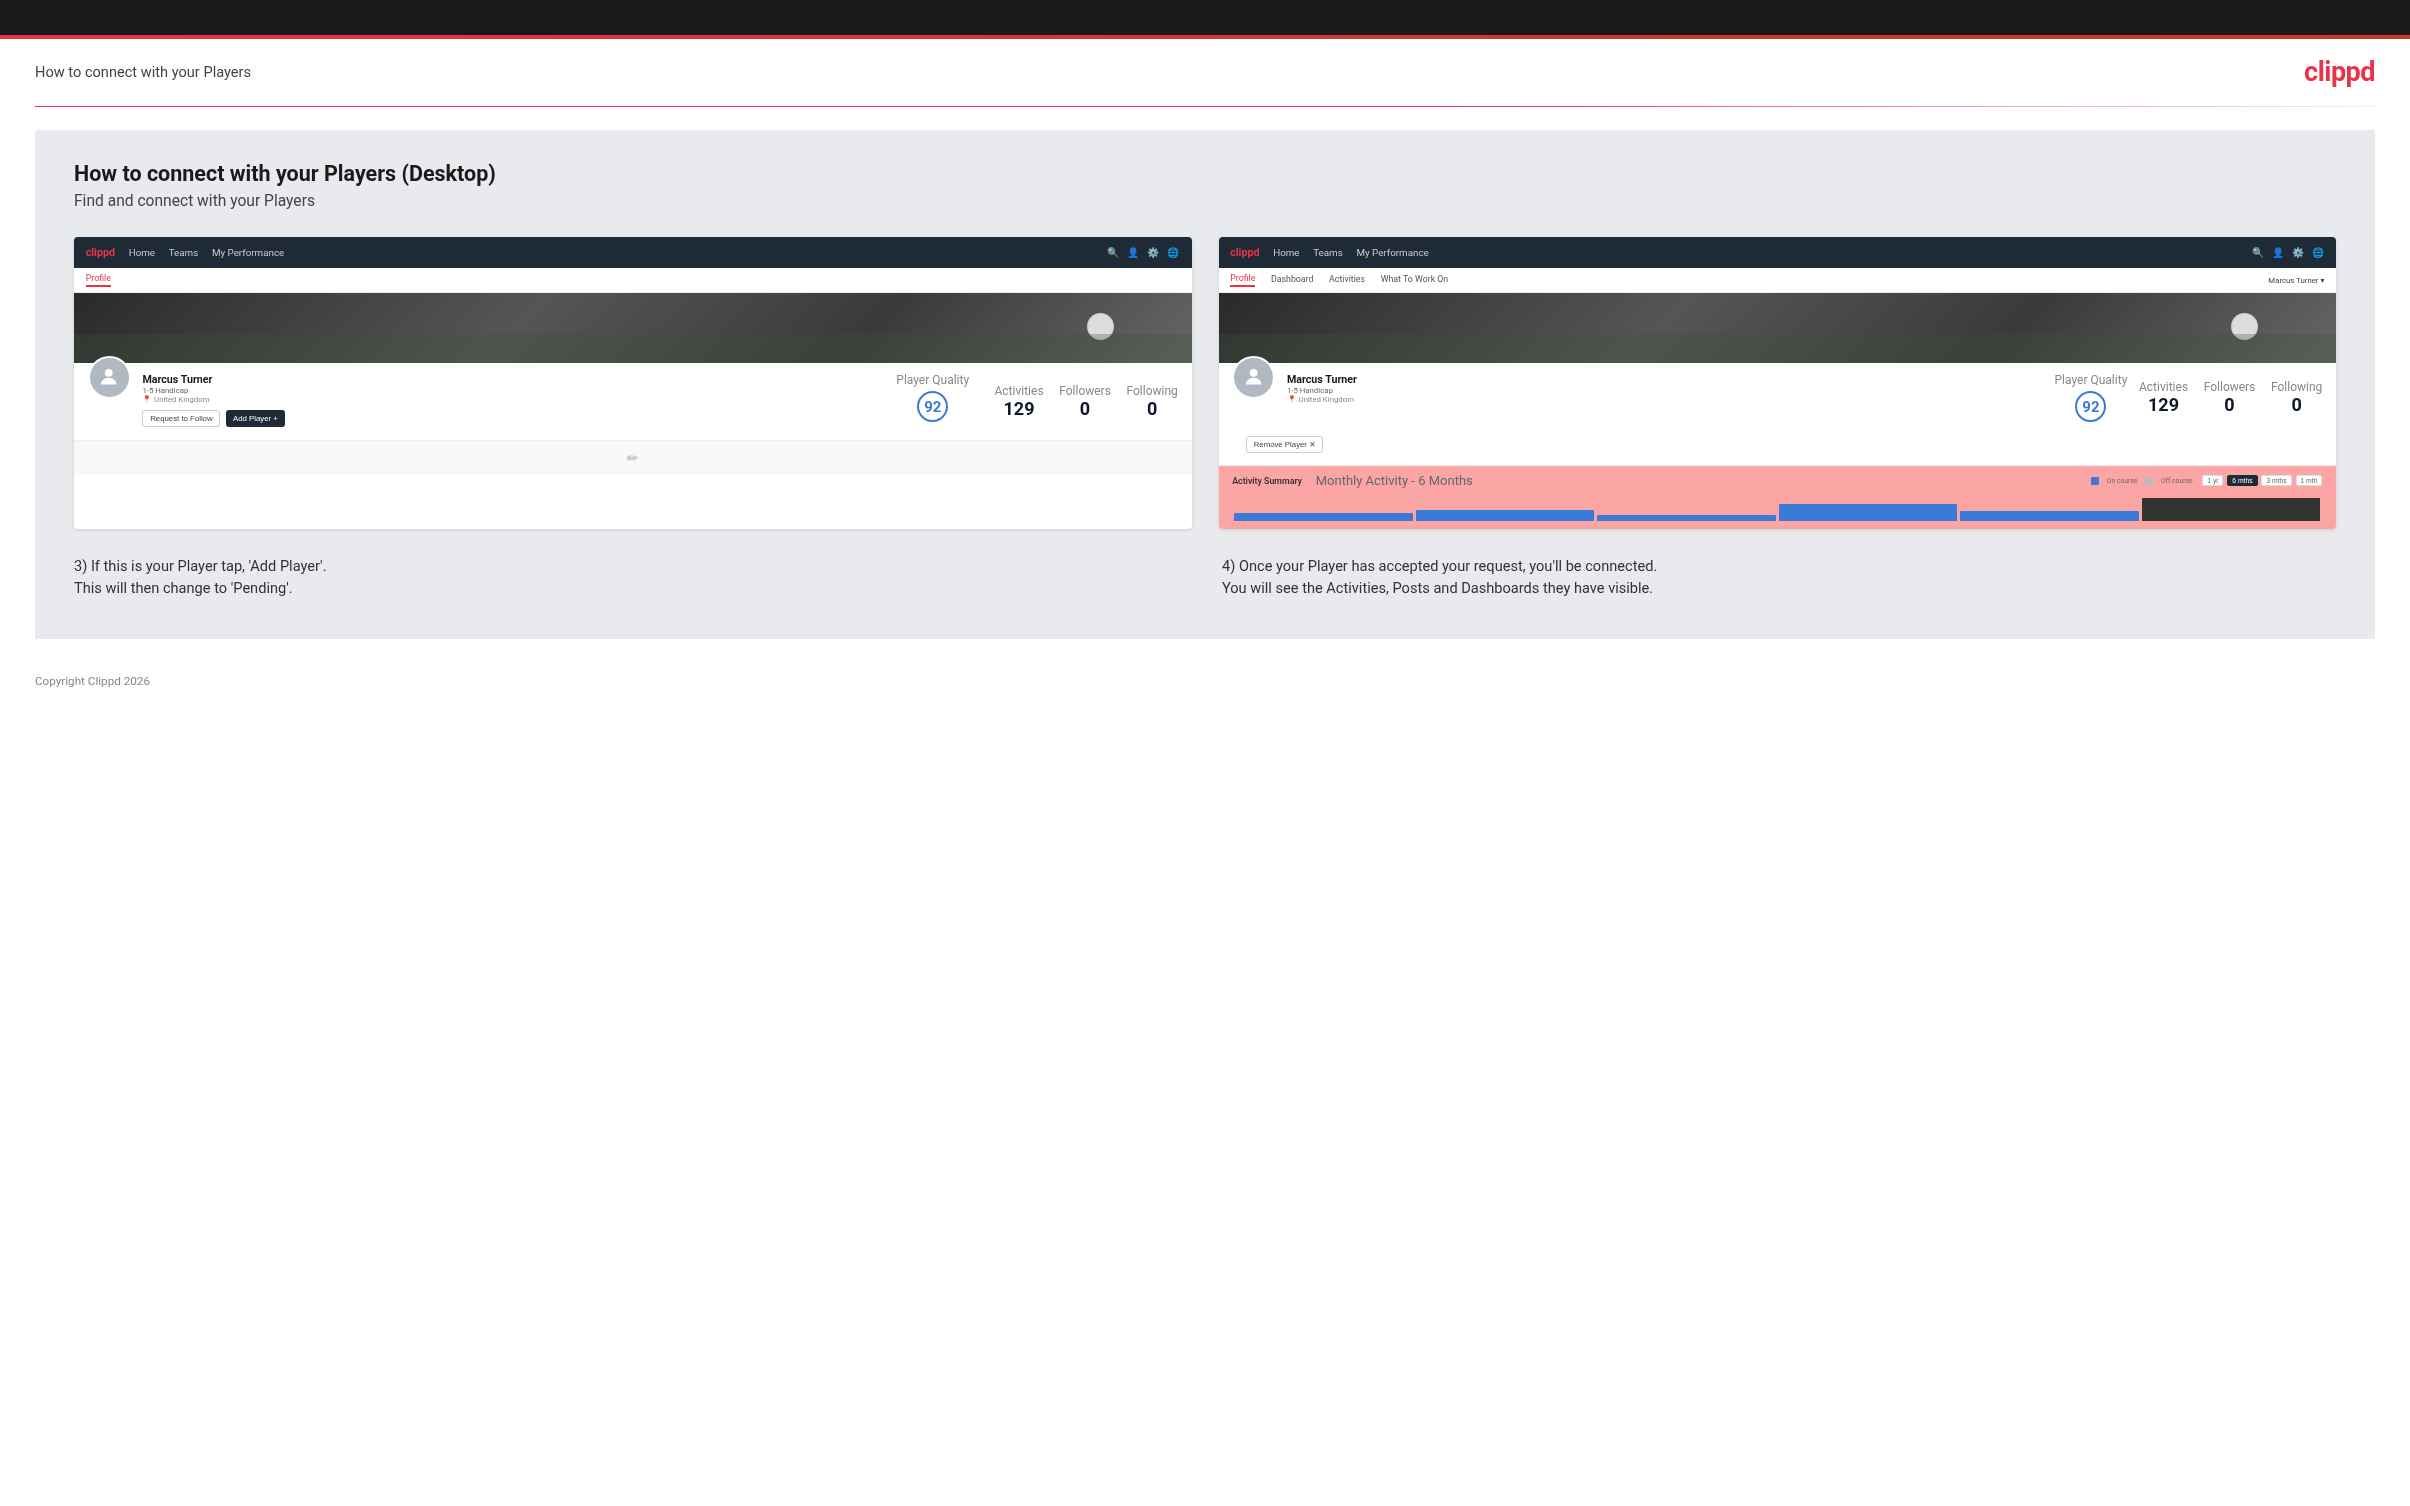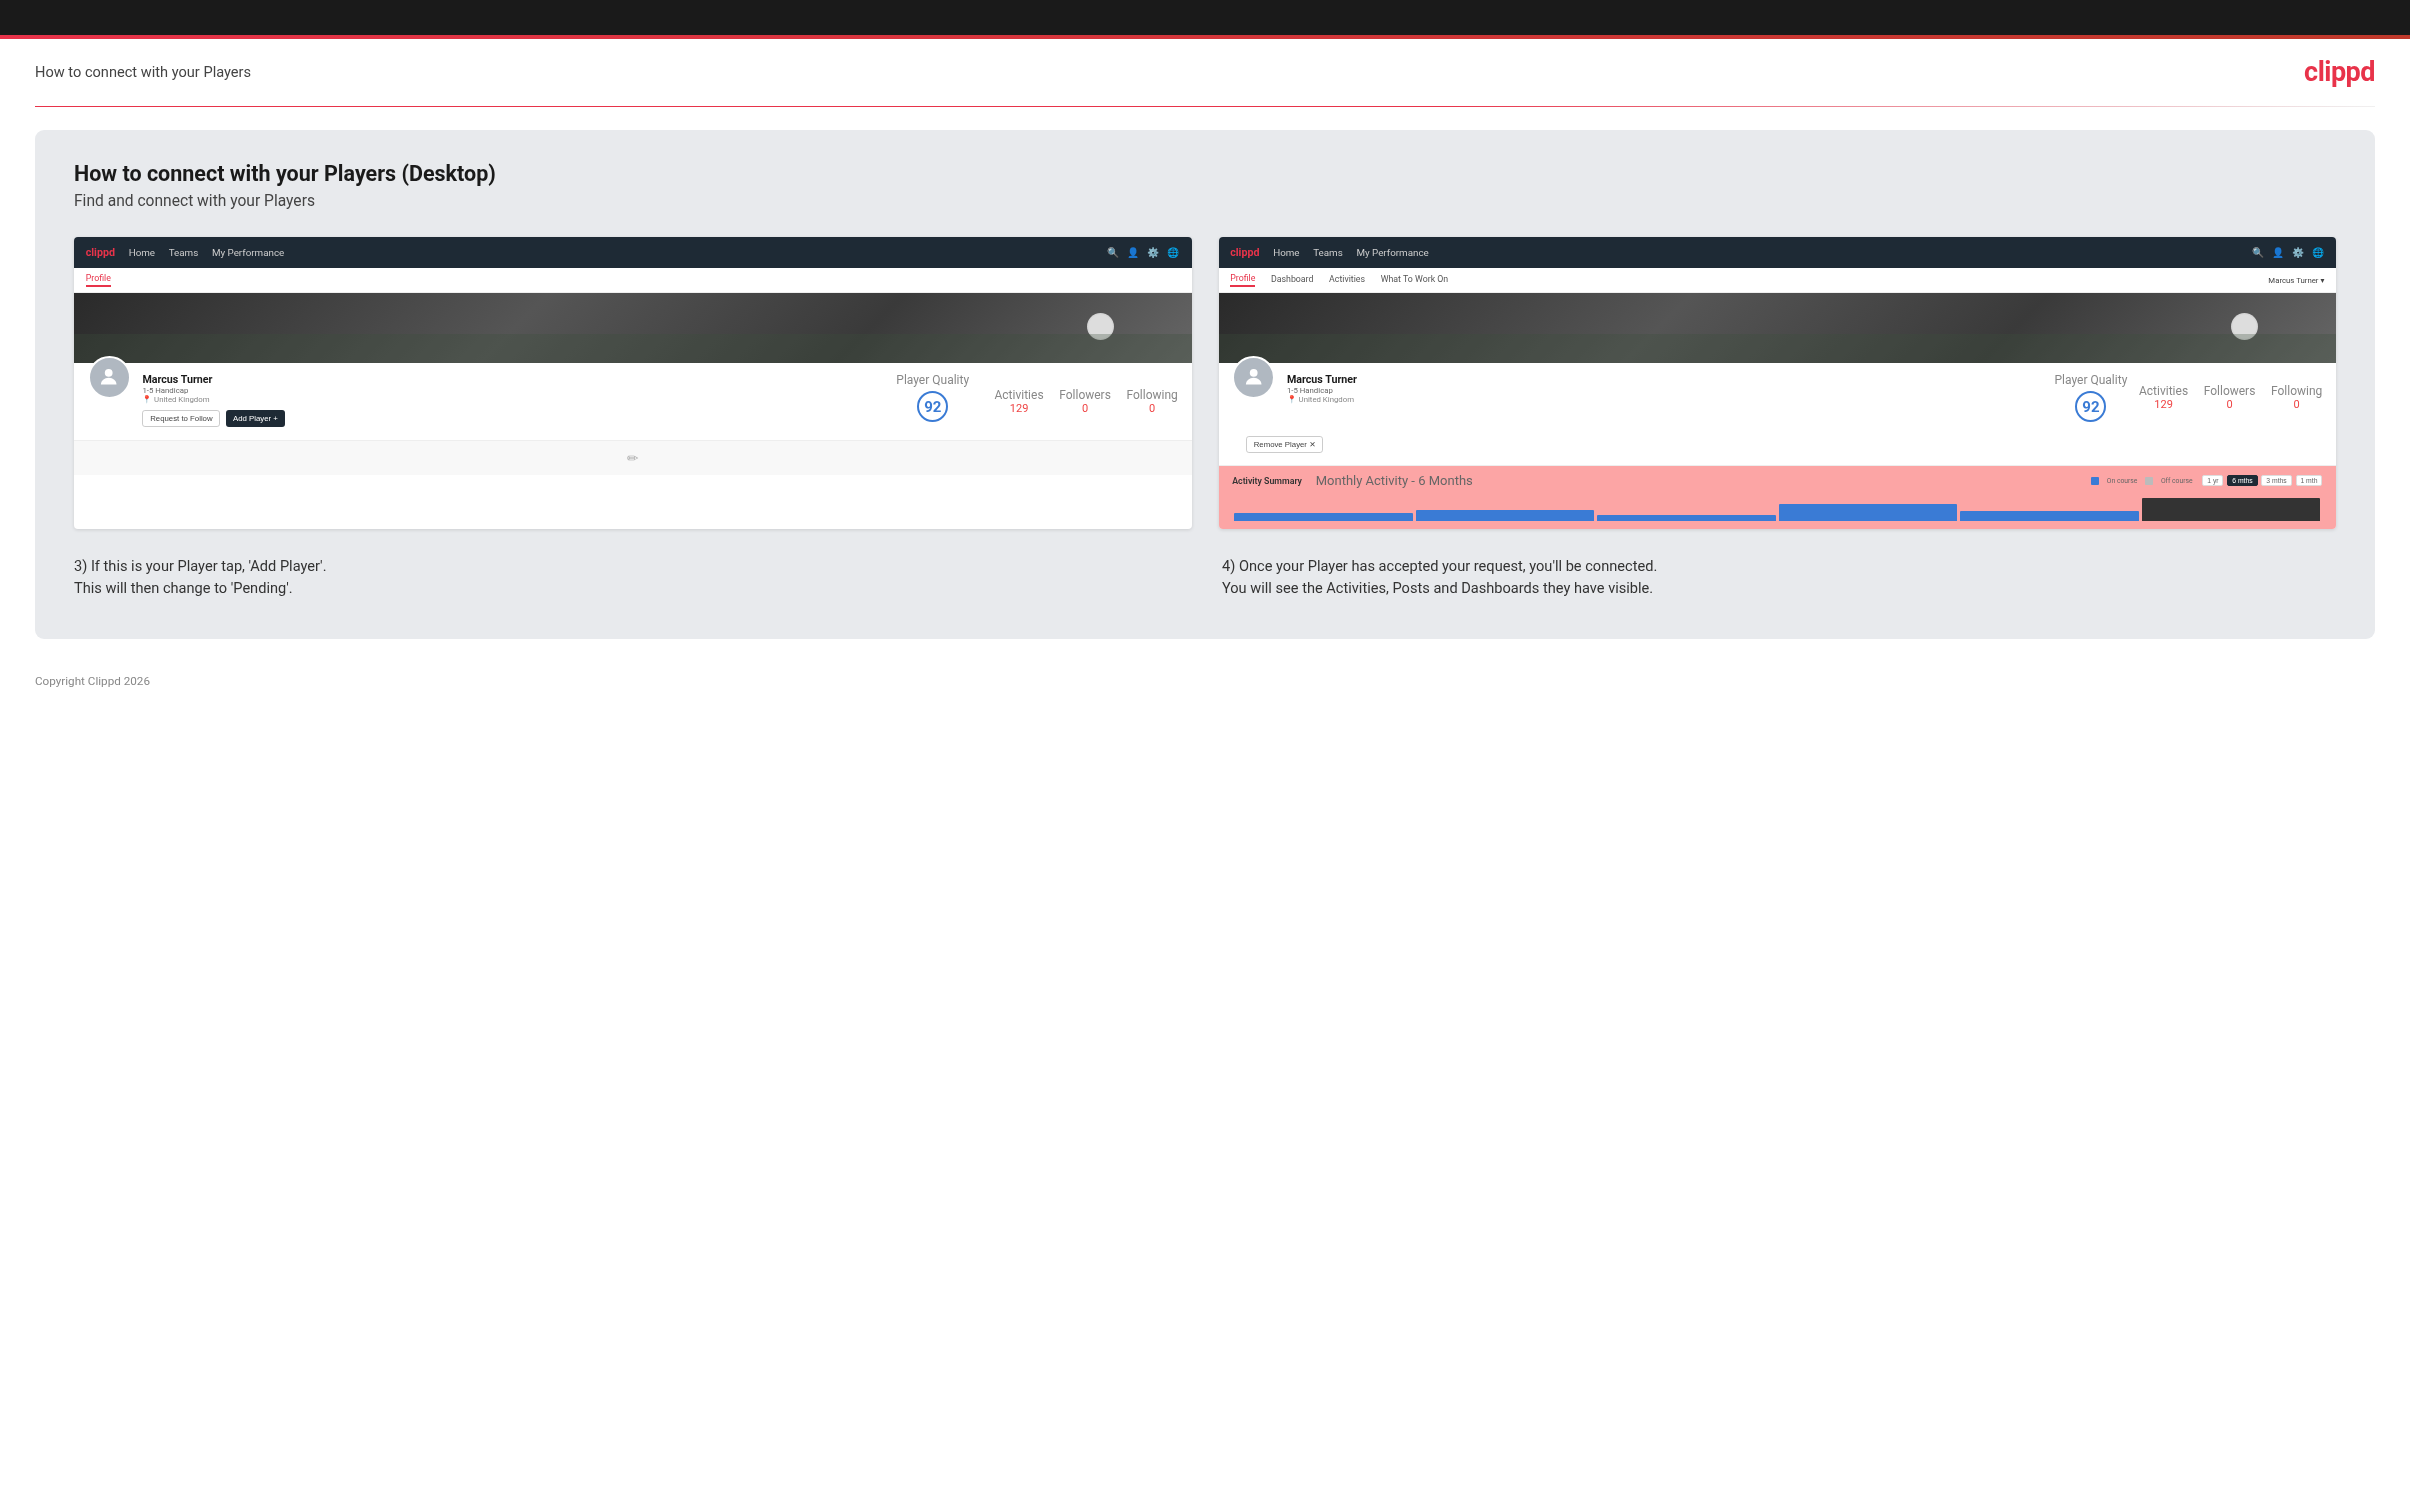--- a/index.html
+++ b/index.html
@@ -46,21 +46,21 @@
       height: 1px;
       background: linear-gradient(to right, #e8334a 60%, #f0f0f0 100%);
       margin: 0 35px;
     }
 
     
     .main-content {
       background: #e8eaed;
       margin: 23.4px 35px;
       padding: 31px 39px 39px 39px;
-      border-radius: 9px;
+      border-radius: 2px;
     }
 
     .main-title {
       font-size: 21.5px;
       font-weight: 700;
       color: #1a1a1a;
       margin-bottom: 5.9px;
     }
     .main-subtitle {
       font-size: 15.6px;
@@ -226,23 +226,23 @@
       padding: 0 13.7px 7.8px;
     }
     .stat-item {
       text-align: center;
     }
     .stat-label {
       font-size: 12px;
       color: #888;
     }
     .stat-value {
-      font-size: 11px;
-      font-weight: 400;
-      color: #ef4444;
+      font-size: 18px;
+      font-weight: 700;
+      color: #0f172a;
     }
     .quality-circle {
       width: 31px; height: 31px;
       border-radius: 50%;
       border: 2px solid #3a7bd5;
       display: flex; align-items: center; justify-content: center;
       font-size: 15px;
       font-weight: 700;
       color: #3a7bd5;
     }

